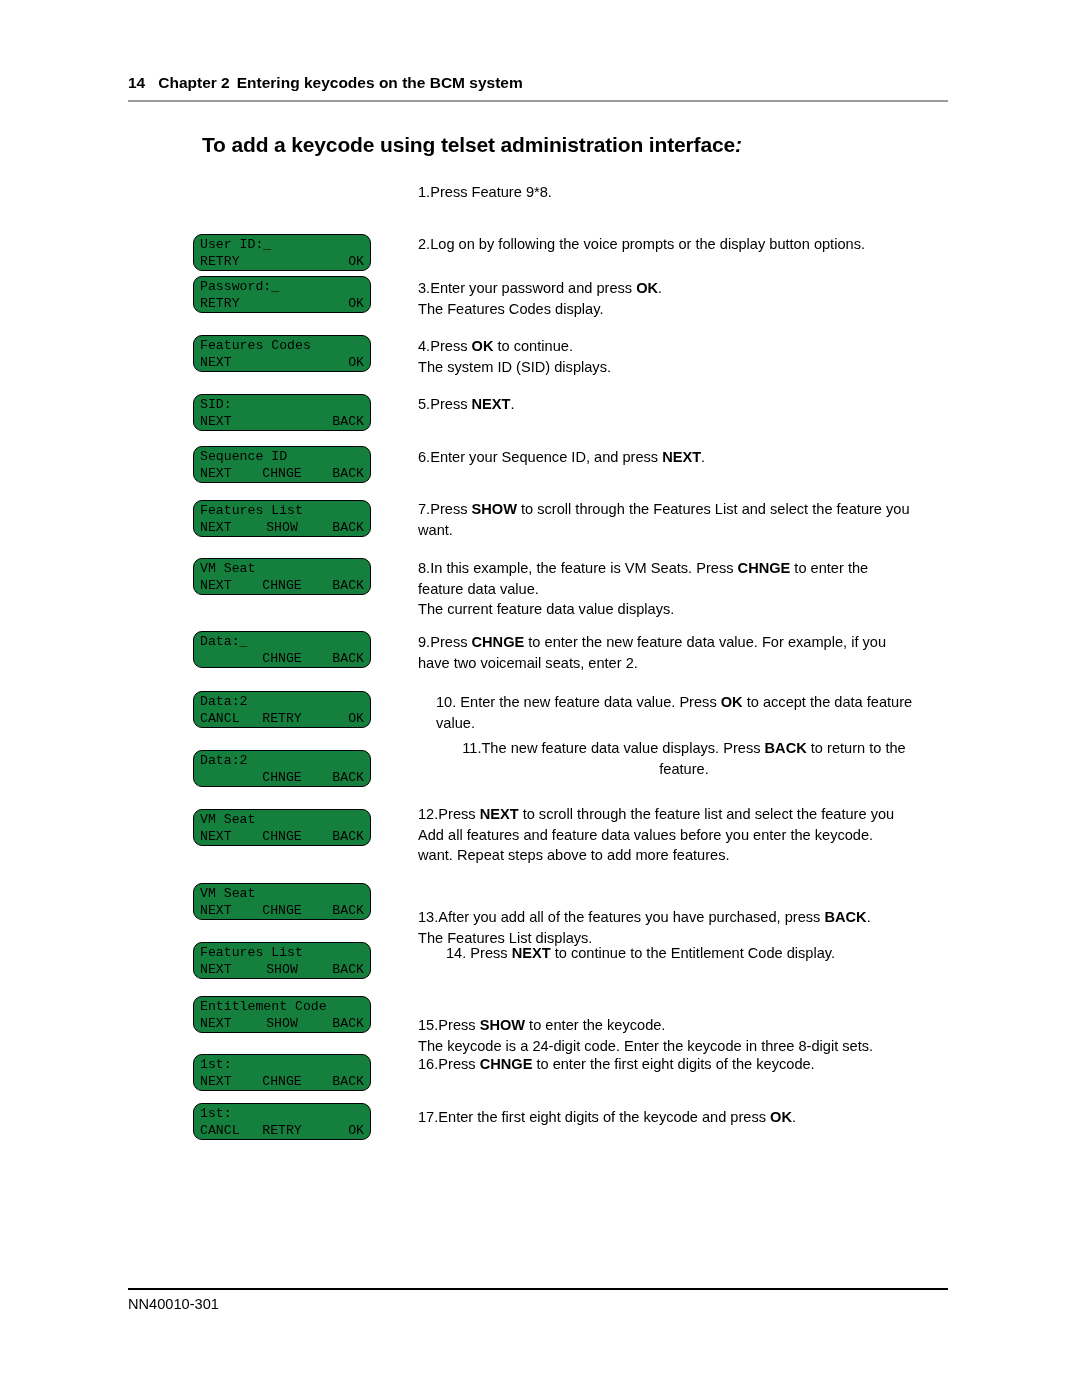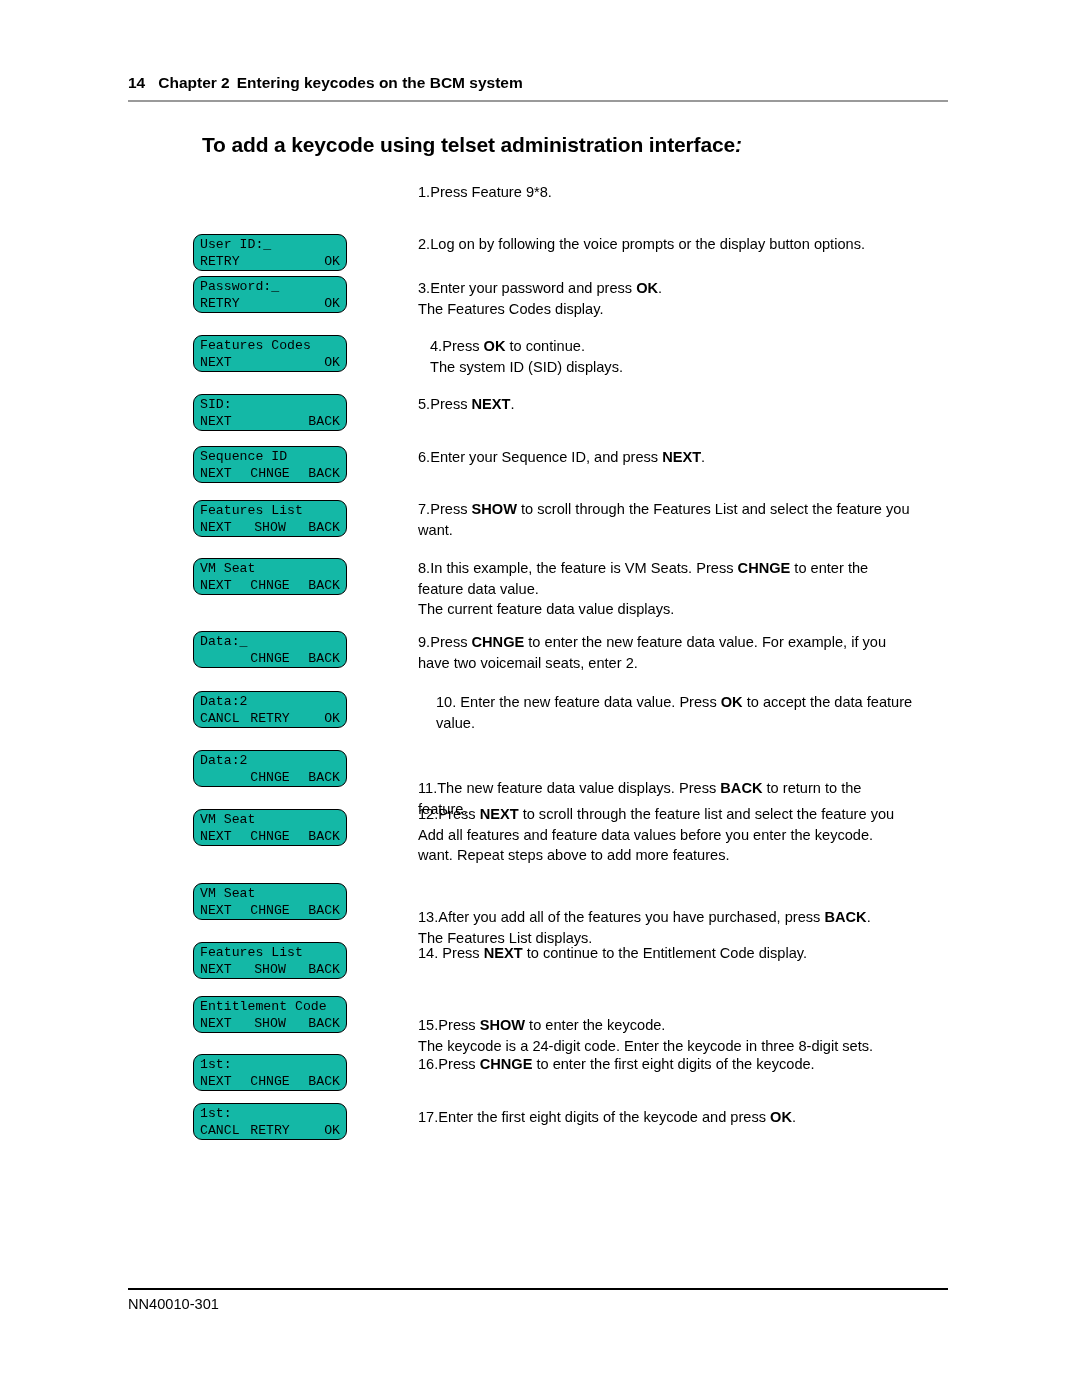--- a/index.html
+++ b/index.html
@@ -74,30 +74,30 @@
     position: absolute;
     left: 0;
     top: 178px;
     width: 1080px;
   }
 
   
   .lcd {
     position: absolute;
     left: 193px;
-    width: 154px;
+    width: 178px;
     height: 37px;
     border: 1.6px solid #000;
     border-radius: 9px;
     box-sizing: border-box;
     font-family: "Liberation Mono", monospace;
     font-size: 13.2px;
     line-height: 17px;
     padding: 1px 6px 0 6px;
-    background: #14b8a6;
+    background: #15803d;
   }
   .lcd-line1 {
     height: 17px;
     white-space: pre;
     letter-spacing: 0px;
   }
   .lcd-line2 {
     height: 17px;
     display: flex;
     white-space: pre;
@@ -209,21 +209,21 @@
         <div class="step" style="top: 4px;">
           <div><span>1.Press Feature 9*8.</span></div>
         </div>
         <div class="step" style="top: 56px;">
           <div><span>2.Log on by following the voice prompts or the display button options.</span></div>
         </div>
         <div class="step" style="top: 100px;">
           <div><span>3.Enter your password and press </span><b>OK</b><span>.</span></div>
           <div><span>The Features Codes display.</span></div>
         </div>
-        <div class="step" style="top: 158px; margin-left: 12px;">
+        <div class="step" style="top: 158px;">
           <div><span>4.Press </span><b>OK</b><span> to continue.</span></div>
           <div><span>The system ID (SID) displays.</span></div>
         </div>
         <div class="step" style="top: 216px;">
           <div><span>5.Press </span><b>NEXT</b><span>.</span></div>
         </div>
         <div class="step" style="top: 269px;">
           <div><span>6.Enter your Sequence ID, and press </span><b>NEXT</b><span>.</span></div>
         </div>
         <div class="step" style="top: 321px;">
@@ -236,34 +236,34 @@
           <div><span>The current feature data value displays.</span></div>
         </div>
         <div class="step" style="top: 454px;">
           <div><span>9.Press </span><b>CHNGE</b><span> to enter the new feature data value. For example, if you</span></div>
           <div><span>have two voicemail seats, enter 2.</span></div>
         </div>
         <div class="step" style="top: 514px; margin-left: 18px;">
           <div><span>10. Enter the new feature data value. Press </span><b>OK</b><span> to accept the data feature</span></div>
           <div><span>value.</span></div>
         </div>
-        <div class="step" style="top: 600px;">
+        <div class="step" style="top: 560px; text-align: center;">
           <div><span>11.The new feature data value displays. Press </span><b>BACK</b><span> to return to the</span></div>
           <div><span>feature.</span></div>
         </div>
         <div class="step" style="top: 626px;">
           <div><span>12.Press </span><b>NEXT</b><span> to scroll through the feature list and select the feature you</span></div>
           <div><span>Add all features and feature data values before you enter the keycode.</span></div>
           <div><span>want. Repeat steps above to add more features.</span></div>
         </div>
         <div class="step" style="top: 705px; margin-top: 24px;">
           <div><span>13.After you add all of the features you have purchased, press </span><b>BACK</b><span>.</span></div>
           <div><span>The Features List displays.</span></div>
         </div>
-        <div class="step" style="top: 765px;">
+        <div class="step" style="top: 765px; margin-left: 28px;">
           <div><span>14. Press </span><b>NEXT</b><span> to continue to the Entitlement Code display.</span></div>
         </div>
         <div class="step" style="top: 817px; margin-top: 20px;">
           <div><span>15.Press </span><b>SHOW</b><span> to enter the keycode.</span></div>
           <div><span>The keycode is a 24-digit code. Enter the keycode in three 8-digit sets.</span></div>
         </div>
         <div class="step" style="top: 876px;">
           <div><span>16.Press </span><b>CHNGE</b><span> to enter the first eight digits of the keycode.</span></div>
         </div>
         <div class="step" style="top: 929px;">

